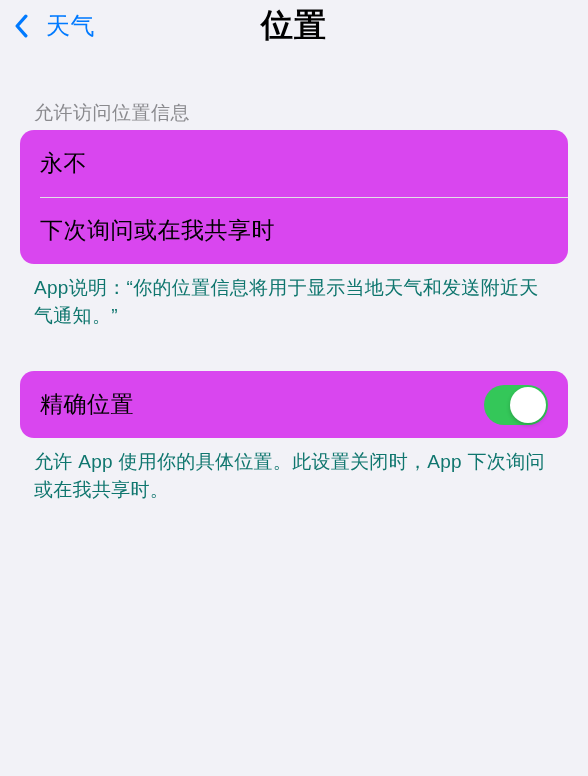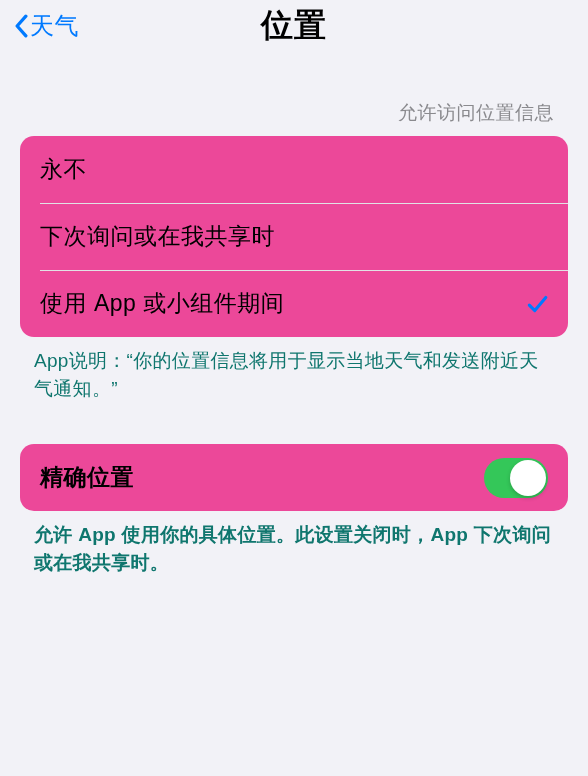--- a/index.html
+++ b/index.html
@@ -30,44 +30,43 @@
     }
     .back-chevron {
       width: 18px;
       height: 28px;
       display: flex;
       align-items: center;
       justify-content: center;
     }
     .back-label {
       font-size: 24px;
-      margin-left: 0;
+      margin-left: 16px;
       letter-spacing: 0.5px;
     }
     .nav-title {
       position: absolute;
       left: 0;
       right: 0;
       text-align: center;
       font-size: 32px;
       font-weight: 600;
       pointer-events: none;
       letter-spacing: 1px;
     }
     .section-header {
       color: #8a8a8e;
       font-size: 19px;
       padding: 0 34px;
       margin-top: 48px;
-      margin-bottom: 10px;
+      margin-bottom: 4px;
       letter-spacing: 0.5px;
-      text-align: right;
     }
     .list-group {
-      background: #ec4899;
+      background: #d946ef;
       margin: 0 20px;
       border-radius: 14px;
       overflow: hidden;
     }
     .list-row {
       display: flex;
       align-items: center;
       justify-content: space-between;
       min-height: 67px;
       padding: 0 20px;
@@ -119,21 +118,20 @@
       background: #fff;
       border-radius: 50%;
       top: 2px;
       box-shadow: 0 2px 4px rgba(0,0,0,0.2);
     }
     .toggle.on .toggle-knob {
       right: 2px;
     }
     .second-group-wrapper {
       margin-top: 42px;
-      font-weight: bold;
     }
   </style>
 </head>
 <body>
 
 <div class="nav-bar">
   <div class="back-button">
     <span class="back-chevron">
       <svg width="15" height="24" viewBox="0 0 12 22" fill="none">
         <path d="M10 2 L2 11 L10 20" stroke="#007aff" stroke-width="3" stroke-linecap="round" stroke-linejoin="round"></path>
@@ -146,28 +144,20 @@
 
 <div class="section-header">允许访问位置信息</div>
 
 <div class="list-group">
   <div class="list-row">
     <span class="row-label">永不</span>
   </div>
   <div class="list-row">
     <span class="row-label">下次询问或在我共享时</span>
   </div>
-  <div class="list-row">
-    <span class="row-label">使用 App 或小组件期间</span>
-    <span class="checkmark">
-      <svg width="22" height="22" viewBox="0 0 20 20" fill="none">
-        <path d="M3 11 L8 16 L18 4" stroke="#007aff" stroke-width="2.8" stroke-linecap="round" stroke-linejoin="round"></path>
-      </svg>
-    </span>
-  </div>
 </div>
 
 <div class="section-footer">App说明：“你的位置信息将用于显示当地天气和发送附近天气通知。”</div>
 
 <div class="second-group-wrapper">
   <div class="list-group">
     <div class="list-row">
       <span class="row-label">精确位置</span>
       <div class="toggle on">
         <div class="toggle-knob"></div>

